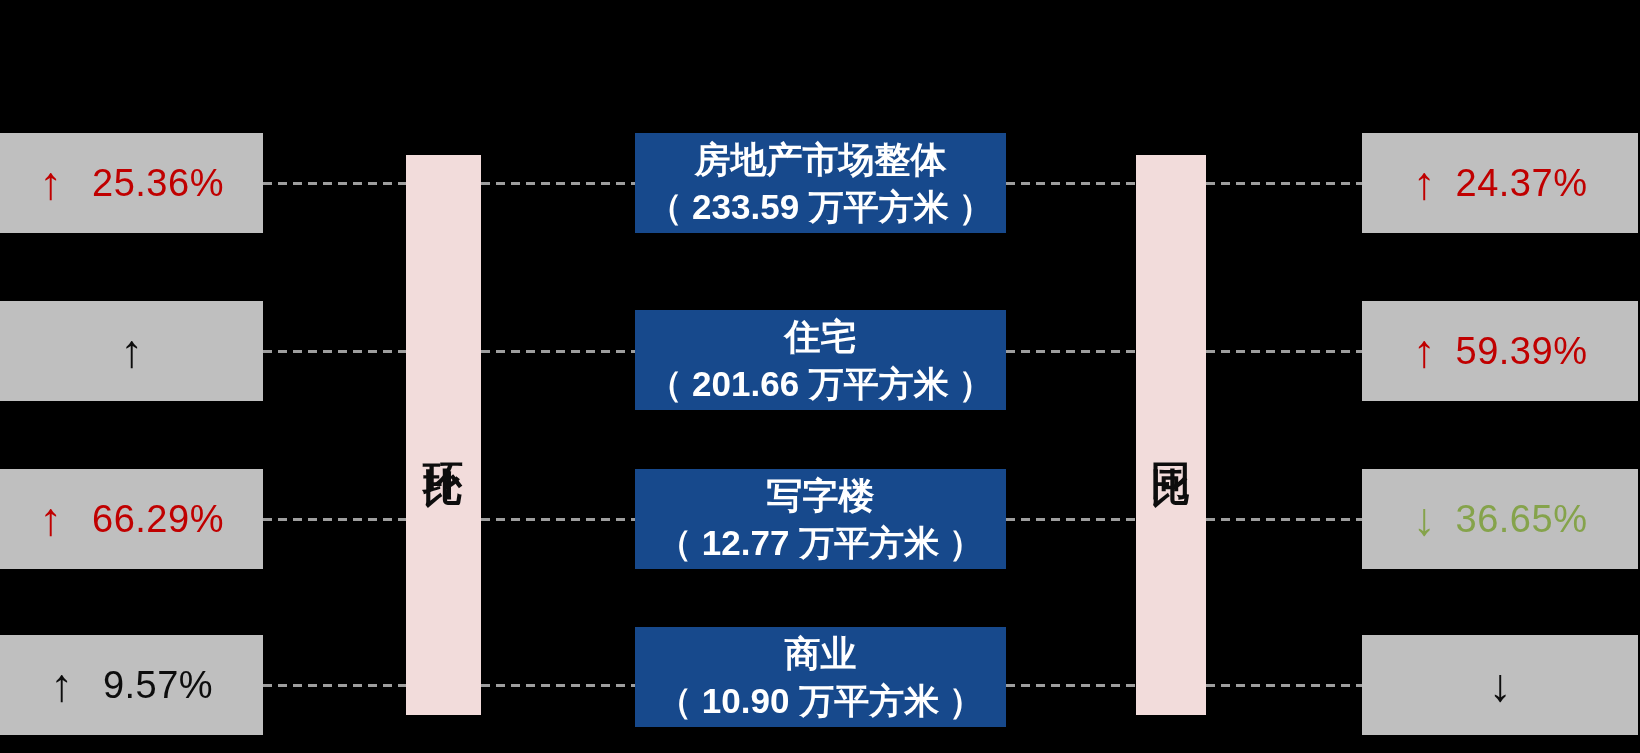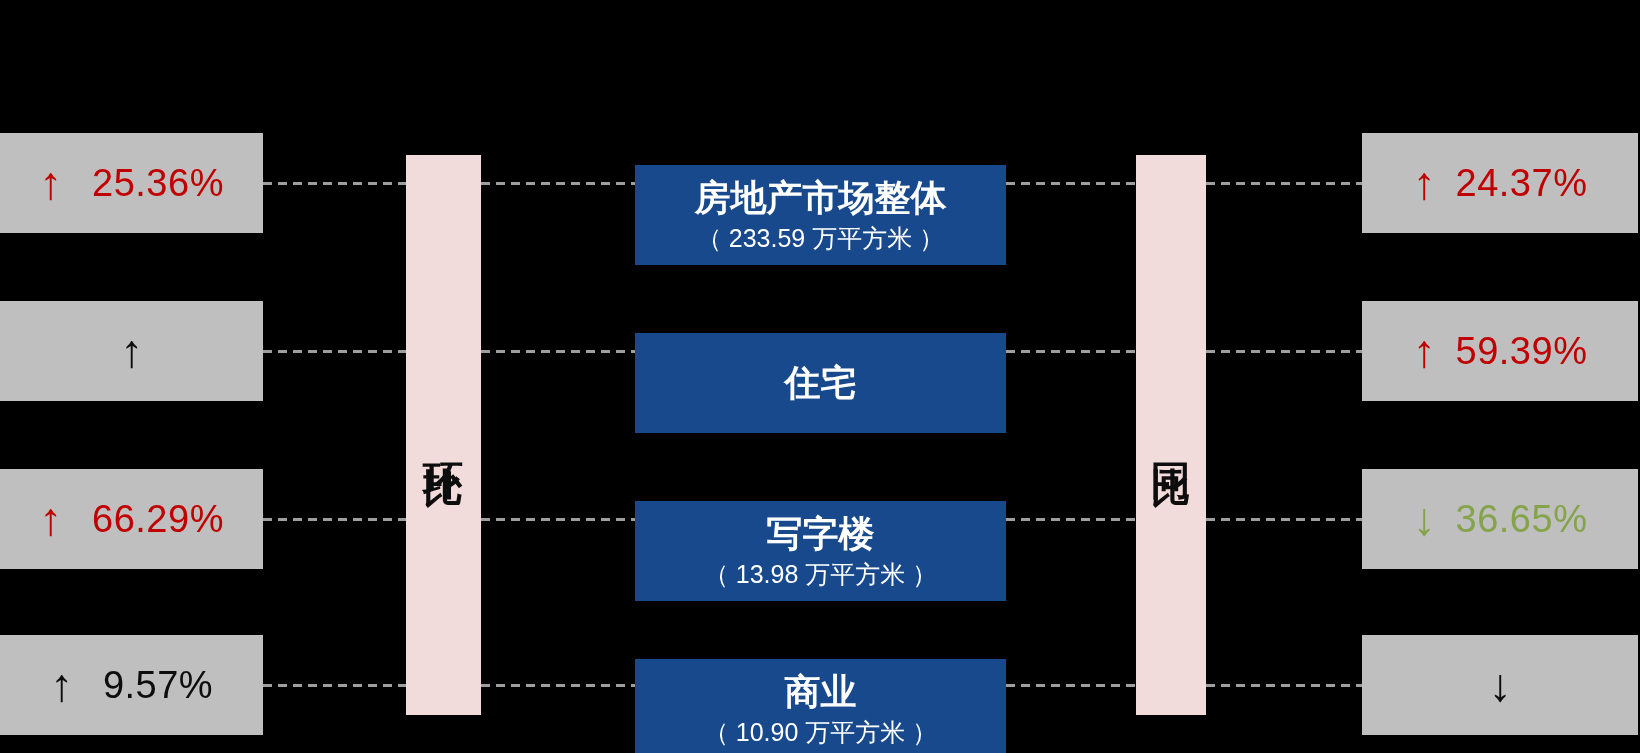--- a/index.html
+++ b/index.html
@@ -40,24 +40,23 @@
     left: 635px;
     width: 371px;
     height: 100px;
     background: var(--box-blue, #17498C);
     color: var(--text-white, #FFFFFF);
     display: flex;
     flex-direction: column;
     align-items: center;
     justify-content: center;
     text-align: center;
-    margin-top: 32px;
   }
   .category-box .cat-name  { font-size: 36px; font-weight: 700; line-height: 1.3; }
-  .category-box .cat-value { font-size: 25px; font-weight: 400; line-height: 1.3; }
+  .category-box .cat-value { font-size: 35px; font-weight: 700; line-height: 1.3; }
   .vbar {
     position: absolute;
     top: 155px;
     height: 560px;
     background: var(--bar-pink, #F2DCDB);
     display: flex;
     align-items: center;
     justify-content: center;
   }
   .vbar.left  { left: 406px;  width: 75px; }
@@ -98,39 +97,40 @@
   <div class="stat-box right" style="top:133px">
     <span class="arrow tone-red">↑</span>
     <span class="pct tone-red">24.37%</span>
   </div>
 
   <div class="stat-box left" style="top:301px">
     <span class="arrow tone-black">↑</span>
   </div>
   <div class="dash" style="top:350px;left:263px;width:143px"></div>
   <div class="dash" style="top:350px;left:481px;width:154px"></div>
-  <div class="category-box" style="top:301px">
+  <div class="category-box" style="top:310px">
     <span class="cat-name">住宅</span>
+    <span class="cat-value">（ 201.66 万平方米 ）</span>
   </div>
   <div class="dash" style="top:350px;left:1006px;width:130px"></div>
   <div class="dash" style="top:350px;left:1206px;width:156px"></div>
   <div class="stat-box right" style="top:301px">
     <span class="arrow tone-red">↑</span>
     <span class="pct tone-red">59.39%</span>
   </div>
 
   <div class="stat-box left" style="top:469px">
     <span class="arrow tone-red">↑</span>
     <span class="pct tone-red">66.29%</span>
   </div>
   <div class="dash" style="top:518px;left:263px;width:143px"></div>
   <div class="dash" style="top:518px;left:481px;width:154px"></div>
   <div class="category-box" style="top:469px">
     <span class="cat-name">写字楼</span>
-    <span class="cat-value">（ 13.98 万平方米 ）</span>
+    <span class="cat-value">（ 12.77 万平方米 ）</span>
   </div>
   <div class="dash" style="top:518px;left:1006px;width:130px"></div>
   <div class="dash" style="top:518px;left:1206px;width:156px"></div>
   <div class="stat-box right" style="top:469px">
     <span class="arrow tone-green">↓</span>
     <span class="pct tone-green">36.65%</span>
   </div>
 
   <div class="stat-box left" style="top:635px">
     <span class="arrow tone-black">↑</span>

